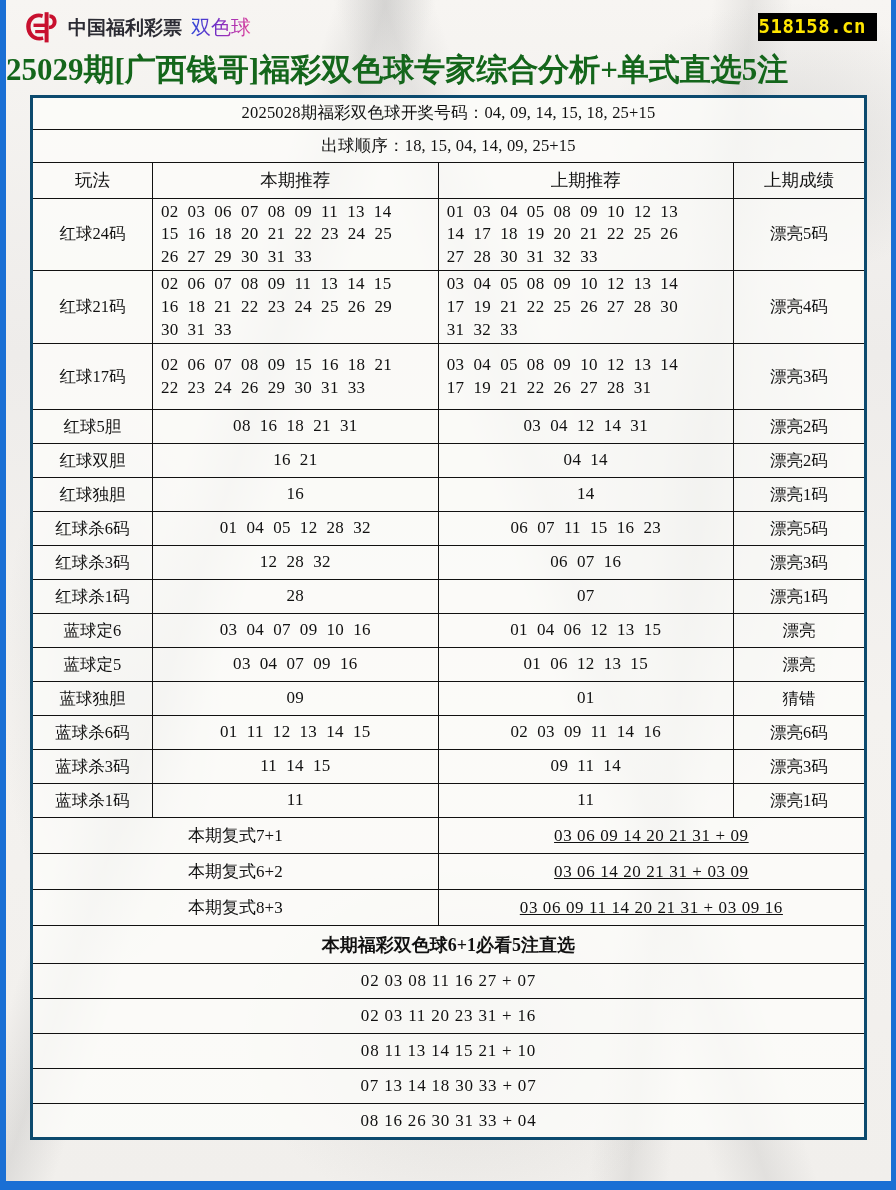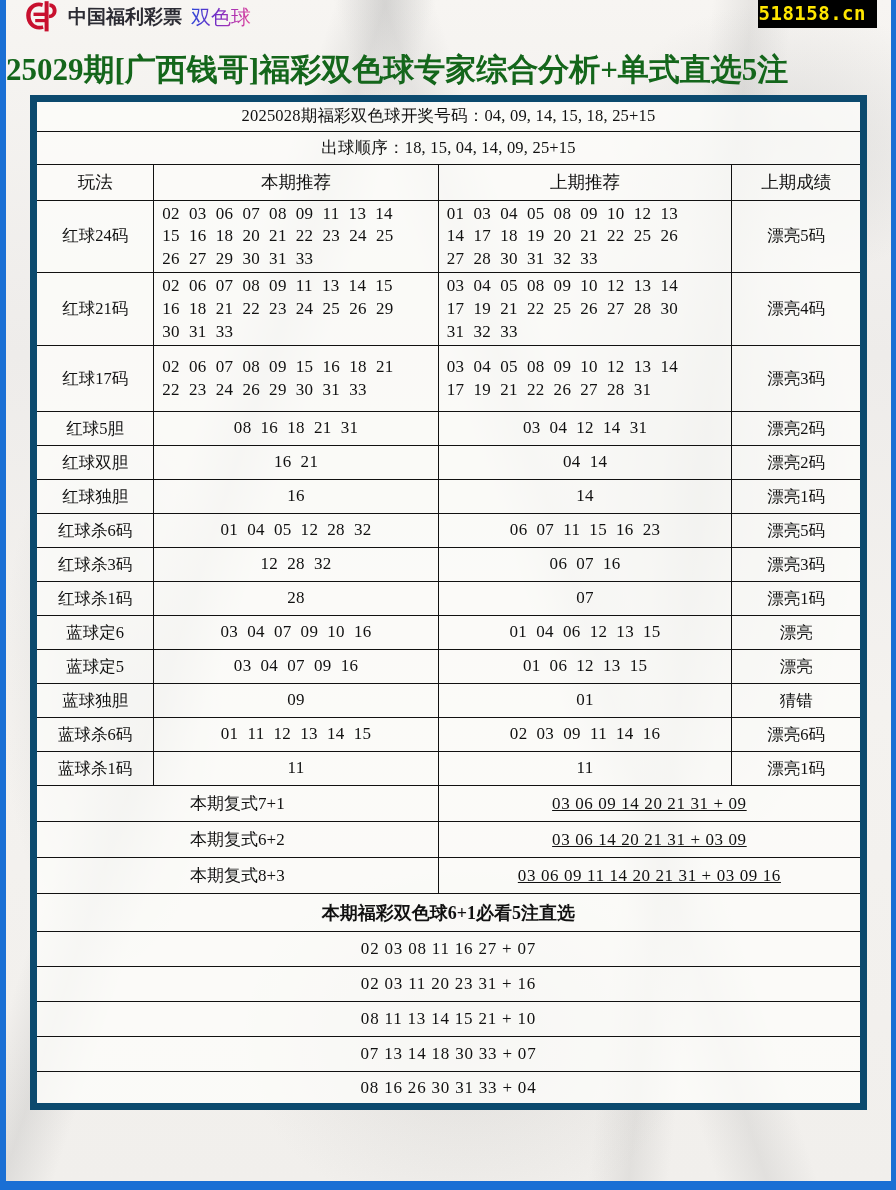--- a/index.html
+++ b/index.html
@@ -41,21 +41,21 @@
       linear-gradient(180deg, #f7f5f2 0%, #eeecea 30%, #f4f2ef 60%, #f1efec 100%);
     z-index: 0;
   }
 
   
   .header {
     position: relative;
     z-index: 2;
     height: 54px;
     display: flex;
-    align-items: flex-start;
+    align-items: center;
     padding: 0 14px 0 18px;
   }
   .brand {
     display: flex;
     align-items: center;
     gap: 7px;
   }
   .brand-emblem {
     width: 37px; height: 33px;
     position: relative;
@@ -111,21 +111,21 @@
   .table-wrap {
     position: relative;
     z-index: 2;
     margin: 0 24px 0 24px;
   }
   table.main {
     width: 100%;
     border-collapse: collapse;
     table-layout: fixed;
     background: rgba(253,252,250,0.80);
-    border: 7px solid #0c4a6e;
+    border: 3px solid #0c4a6e;
   }
   table.main td {
     border: 1px solid #111;
     text-align: center;
     vertical-align: middle;
     color: #111;
     font-family: "Liberation Serif", "DejaVu Serif", serif;
     padding: 2px 3px;
   }
 
@@ -307,20 +307,26 @@
             <td class="nums">01</td>
             <td class="score">猜错</td>
           </tr>
           <tr class="r-single">
             <td class="label-cell">蓝球杀6码</td>
             <td class="nums">01  11  12  13  14  15</td>
             <td class="nums">02  03  09  11  14  16</td>
             <td class="score">漂亮6码</td>
           </tr>
           <tr class="r-single">
+            <td class="label-cell">蓝球杀3码</td>
+            <td class="nums">11  14  15</td>
+            <td class="nums">09  11  14</td>
+            <td class="score">漂亮3码</td>
+          </tr>
+          <tr class="r-single">
             <td class="label-cell">蓝球杀1码</td>
             <td class="nums">11</td>
             <td class="nums">11</td>
             <td class="score">漂亮1码</td>
           </tr>
           <tr class="r-fu">
             <td colspan="2" class="fu-label">本期复式7+1</td>
             <td colspan="2" class="fu-nums">03  06  09  14  20  21  31  +  09</td>
           </tr>
           <tr class="r-fu">

